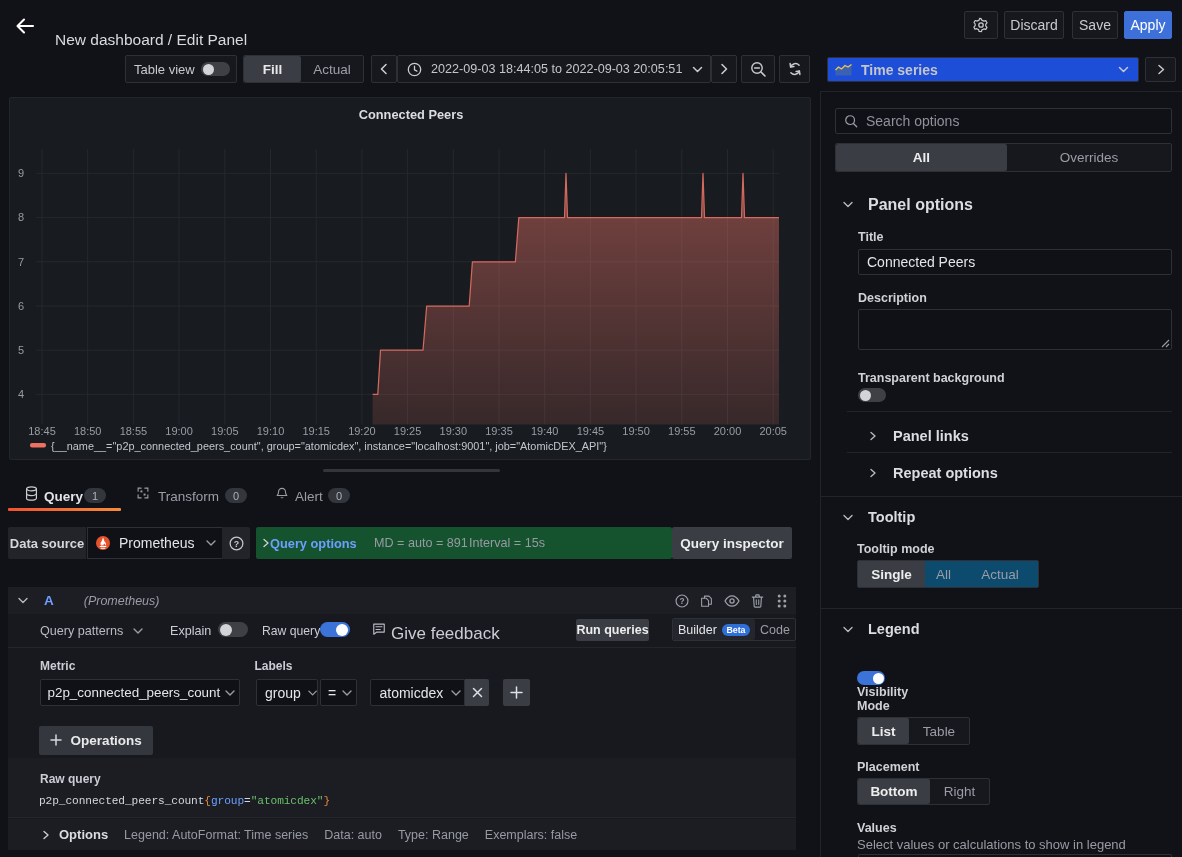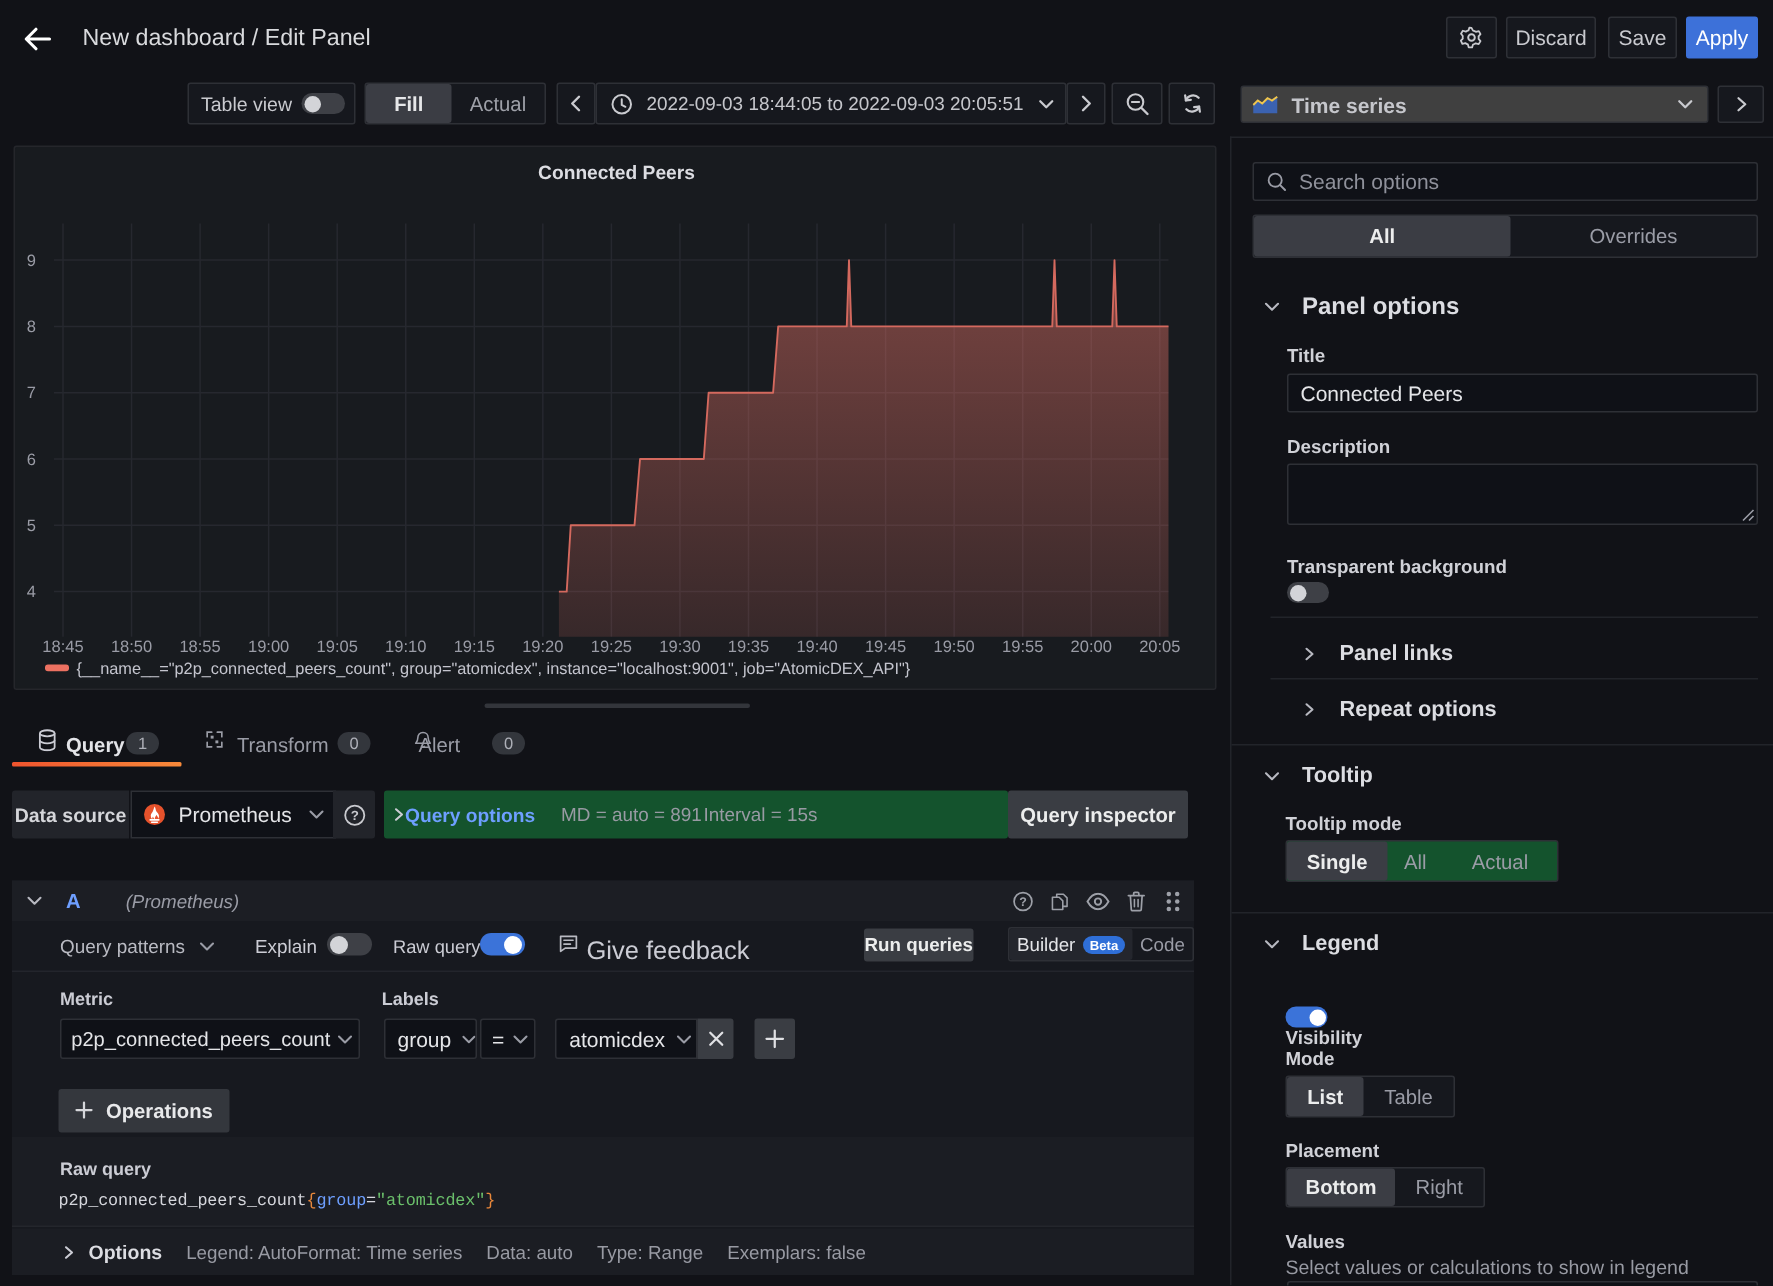--- a/index.html
+++ b/index.html
@@ -19,21 +19,21 @@
 .toggle.on .knob { background:#fff; }
 svg.ic { display:block; }
 </style>
 </head>
 <body>
 <div id="app">
 
 <svg class="ic abs" style="left:15px;top:16px" width="20" height="20" viewBox="0 0 20 20">
       <path d="M18 10 H3 M9 3.5 L2.5 10 L9 16.5" stroke="#ffffff" stroke-width="2.1" fill="none" stroke-linecap="round" stroke-linejoin="round"></path>
     </svg>
-<div class="abs" style="left:55px;top:17px;font-size:15.5px;color:#d9dadd;">New dashboard / Edit Panel</div>
+<div class="abs" style="left:55px;top:31px;font-size:15.5px;color:#d9dadd;">New dashboard / Edit Panel</div>
 
 <div class="btn abs" style="left:964px;top:11px;width:34px;height:28px;">
 <svg class="ic" width="16" height="16" viewBox="0 0 16 16">
         <circle cx="8" cy="8" r="2.2" stroke="#c9cacf" stroke-width="1.3" fill="none"></circle>
         <path d="M8 1.6 L9 3.4 A4.9 4.9 0 0 1 10.9 4.2 L12.9 3.7 L14 5.8 L12.7 7.3 A4.9 4.9 0 0 1 12.7 8.9 L14 10.4 L12.8 12.4 L10.8 11.9 A4.9 4.9 0 0 1 9 12.7 L8.4 14.6 L6.1 14.5 L5.6 12.6 A4.9 4.9 0 0 1 3.9 11.7 L1.9 12.2 L0.9 10.1 L2.2 8.7 A4.9 4.9 0 0 1 2.2 7 L1 5.5 L2.2 3.5 L4.2 4.1 A4.9 4.9 0 0 1 6 3.3 L6.6 1.4 Z" stroke="#c9cacf" stroke-width="1.2" fill="none" stroke-linejoin="round"></path>
       </svg>
 </div>
 <div class="btn abs" style="left:1004px;top:11px;width:60px;height:28px;">Discard</div>
 <div class="btn abs" style="left:1072px;top:11px;width:46px;height:28px;">Save</div>
 <div class="btn abs" style="left:1124px;top:11px;width:48px;height:28px;background:#3d71d9;border-color:#3d71d9;color:#fff;">Apply</div>
@@ -183,21 +183,21 @@
           <rect x="8.8" y="8.8" width="2.6" height="2.6"></rect>
         </g>
       </svg>
   <div class="abs" style="left:158px;top:7px;font-size:13.5px;color:#9a9ca6;">Transform</div>
   <div class="abs" style="left:225px;top:6px;width:22px;height:15px;background:#33363c;border-radius:8px;font-size:11px;color:#aeb0b8;display:flex;align-items:center;justify-content:center;">0</div>
 
   <svg class="ic abs" style="left:276px;top:4px" width="12" height="14" viewBox="0 0 16 16">
         <path d="M8 1.8 c-2.9 0 -4.6 2 -4.6 4.6 c0 3.2 -1.4 4.4 -1.9 5 h13 c-0.5 -0.6 -1.9 -1.8 -1.9 -5 c0 -2.6 -1.7 -4.6 -4.6 -4.6 Z" stroke="#9a9ca6" stroke-width="1.4" fill="none" stroke-linejoin="round"></path>
         <path d="M6.5 13.6 a1.6 1.6 0 0 0 3 0" stroke="#9a9ca6" stroke-width="1.3" fill="none"></path>
       </svg>
-  <div class="abs" style="left:279px;top:7px;font-size:13.5px;color:#9a9ca6;">Alert</div>
+  <div class="abs" style="left:295px;top:7px;font-size:13.5px;color:#9a9ca6;">Alert</div>
   <div class="abs" style="left:328px;top:6px;width:22px;height:15px;background:#33363c;border-radius:8px;font-size:11px;color:#aeb0b8;display:flex;align-items:center;justify-content:center;">0</div>
 </div>
 
 <div class="abs" style="left:8px;top:527px;width:786px;height:32px;">
   <div class="abs" style="left:0;top:0;width:78px;height:32px;background:#22242a;border-radius:2px 0 0 2px;display:flex;align-items:center;justify-content:center;font-size:13px;font-weight:700;color:#d5d6da;">Data source</div>
   <div class="abs" style="left:79px;top:0;width:137px;height:32px;background:#0f1117;border:1px solid #2e3036;display:flex;align-items:center;padding-left:8px;">
     <svg class="ic" width="14" height="14" viewBox="0 0 14 14">
           <circle cx="7" cy="7" r="7" fill="#e6522c"></circle>
           <path d="M7 1.6 c1 1.2 0.6 2.5 1.4 3.6 c0.8 1 1.6 1.7 1.6 3 a3 3 0 0 1 -0.5 1.6 c0 -1.2 -0.9 -1.6 -1.1 -2.6 c-0.5 1 -1.3 1.6 -1.2 2.9 c-0.7 -0.4 -1 -1.1 -1.2 -1.8 c-0.4 0.6 -0.6 1.2 -0.5 1.9 a3.3 3.3 0 0 1 -1 -2.4 c0 -1.4 1 -2 1.5 -3.2 c0.4 -1 0.6 -2 1 -3 Z" fill="#fff"></path>
           <rect x="3.6" y="10" width="6.8" height="1.1" rx="0.5" fill="#fff"></rect>
@@ -345,21 +345,21 @@
         </svg>
     <span style="margin-left:9px;font-size:13px;font-weight:700;color:#dcdde2;">Options</span>
     <span class="graylbl" style="margin-left:16px;font-size:12.5px;">Legend: Auto</span>
     <span class="graylbl" style="font-size:12.5px;">Format: Time series</span>
     <span class="graylbl" style="margin-left:16px;font-size:12.5px;">Data: auto</span>
     <span class="graylbl" style="margin-left:16px;font-size:12.5px;">Type: Range</span>
     <span class="graylbl" style="margin-left:16px;font-size:12.5px;">Exemplars: false</span>
   </div>
 </div>
 
-<div class="abs" style="left:827px;top:57px;width:312px;height:25px;background:#404040;border:1px solid #2e3036;border-radius:2px;display:flex;align-items:center;">
+<div class="abs" style="left:827px;top:57px;width:312px;height:25px;background:#1d4ed8;border:1px solid #2e3036;border-radius:2px;display:flex;align-items:center;">
   <svg class="ic" width="17" height="13" viewBox="0 0 17 13" style="margin-left:7px;">
         <path d="M0.5 12.5 V7 L3.5 4.5 L6.5 6.5 L10 3 L13 4.5 L16.5 2 V12.5 Z" fill="#3b62b0"></path>
         <path d="M0.5 7 L3.5 4 L6.5 6 L10 2.5 L13 4 L16.5 1.5" stroke="#f0c64e" stroke-width="1.3" fill="none"></path>
       </svg>
   <span style="margin-left:9px;font-size:14px;font-weight:700;color:#c5c6cb;">Time series</span>
   <span style="flex:1"></span>
   <svg class="ic" width="11" height="7" viewBox="0 0 11 7" style="margin-right:9px;">
         <path d="M1.5 1.5 L5.5 5.5 L9.5 1.5" stroke="#c9cacf" stroke-width="1.5" fill="none" stroke-linecap="round" stroke-linejoin="round"></path>
       </svg>
 </div>
@@ -415,21 +415,21 @@
       </svg>
   <div class="abs" style="left:72px;top:373px;font-size:14.5px;font-weight:700;color:#dcdde2;">Repeat options</div>
 
   <div class="abs" style="left:0;top:404px;width:362px;border-top:1px solid #22242a;"></div>
 
   <svg class="ic abs" style="left:22px;top:422px;" width="10" height="7" viewBox="0 0 10 7">
         <path d="M1 1.5 L5 5.5 L9 1.5" stroke="#b6b7bf" stroke-width="1.4" fill="none" stroke-linecap="round" stroke-linejoin="round"></path>
       </svg>
   <div class="abs" style="left:47px;top:417px;font-size:14.5px;font-weight:700;color:#dcdde2;">Tooltip</div>
   <div class="abs" style="left:36px;top:450px;font-size:12.5px;font-weight:700;color:#d0d1d7;">Tooltip mode</div>
-  <div class="abs" style="left:36px;top:468px;width:182px;height:28px;border:1px solid #2e3036;border-radius:2px;background:#14532d;display:flex;">
+  <div class="abs" style="left:36px;top:468px;width:182px;height:28px;border:1px solid #2e3036;border-radius:2px;background:#0c4a6e;display:flex;">
     <div style="width:67px;background:#3b3d44;border-radius:2px;display:flex;align-items:center;justify-content:center;font-size:13.5px;font-weight:700;color:#eceded;">Single</div>
     <div style="width:37px;display:flex;align-items:center;justify-content:center;font-size:13.5px;color:#9a9ca6;">All</div>
     <div style="flex:1;display:flex;align-items:center;justify-content:center;font-size:13.5px;color:#9a9ca6;">Actual</div>
   </div>
 
   <div class="abs" style="left:0;top:516px;width:362px;border-top:1px solid #22242a;"></div>
 
   <svg class="ic abs" style="left:22px;top:534px;" width="10" height="7" viewBox="0 0 10 7">
         <path d="M1 1.5 L5 5.5 L9 1.5" stroke="#b6b7bf" stroke-width="1.4" fill="none" stroke-linecap="round" stroke-linejoin="round"></path>
       </svg>

